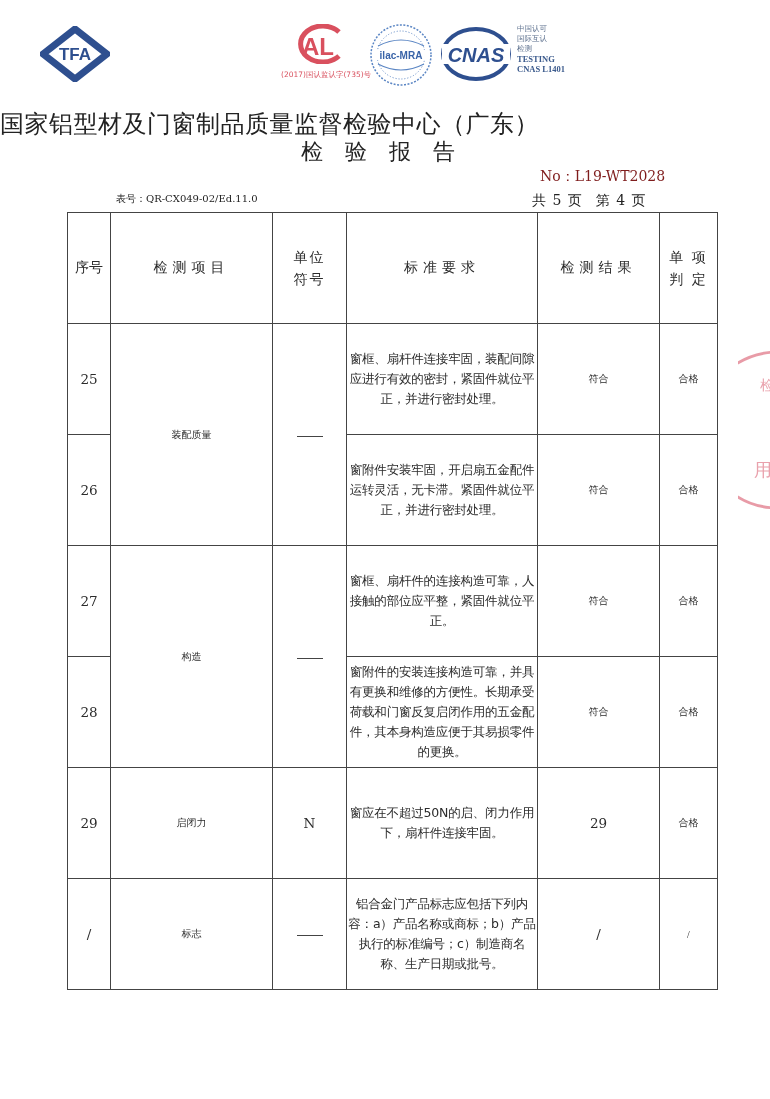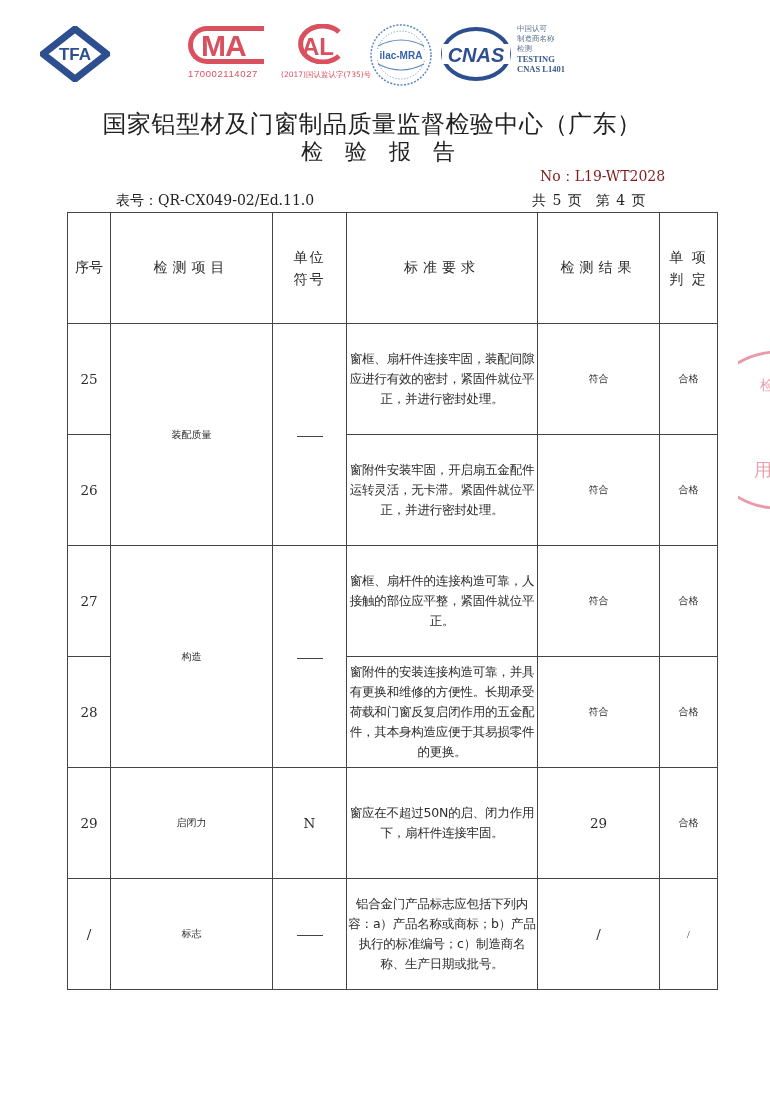--- a/index.html
+++ b/index.html
@@ -25,26 +25,26 @@
   .cal-mark { width:56px; height:40px; margin-left:10px; position:relative; }
   .cal-num { font-size:7.5px; color:#d9505e; margin-top:2px; white-space:nowrap;
              font-family:"DejaVu Sans",sans-serif; }
 
   .ilac { left:368px; top:2px; width:66px; height:66px; }
   .cnas { left:440px; top:6px; width:72px; height:56px; }
   .cnas-text { left:517px; top:4px; font-family:"DejaVu Sans",sans-serif; font-size:7.5px;
                color:#5a6e8c; line-height:10px; }
   .cnas-text b { color:#3b5a8c; font-family:Liberation Serif, serif; font-size:8.5px; }
 
-  .title { position:absolute; top:108px; left:0; width:744px; text-align:center;
+  .title { position:absolute; top:108px; left:0; width:744px; 
            font-size:24px; letter-spacing:0.5px; color:#222; }
   .subtitle { position:absolute; top:137px; left:0; width:778px; text-align:center;
               font-size:22px; letter-spacing:22px; color:#222; }
   .report-no { position:absolute; top:168px; left:540px; font-size:14px; color:#7f1d1d; }
-  .form-no { position:absolute; top:192px; left:116px; font-size:14px; color:#222; }
+  .form-no { position:absolute; top:192px; left:116px; font-size:10px; color:#222; }
   .pages { position:absolute; top:192px; left:532px; font-size:14px; color:#222; word-spacing:2px;text-align:right; }
 
   table.report { position:absolute; top:212px; left:67px; width:650px; border-collapse:collapse;
                  table-layout:fixed; font-size:13.5px; }
   table.report td, table.report th { border:1.3px solid #444; text-align:center; vertical-align:middle;
                  padding:0; font-weight:normal; color:#2b2b2b; }
   table.report th { height:110px; font-size:14px; font-family:"DejaVu Sans",sans-serif; }
   table.report td { height:110px; }
   .spaced { letter-spacing:5px; }
   .two-line { line-height:22px; letter-spacing:2px; }
@@ -57,26 +57,20 @@
 </style>
 </head>
 <body>
 
 <div class="logos">
   <svg class="logo tfa" viewBox="0 0 70 56">
     <polygon points="35,3 67,28 35,53 3,28" fill="none" stroke="#2e4f8f" stroke-width="7"></polygon>
     <text x="35" y="34" text-anchor="middle" font-family="Liberation Sans, sans-serif" font-weight="bold" font-size="17" fill="#2e4f8f">TFA</text>
   </svg>
 
-  <div class="logo cma">
-    <div class="cma-mark">
-        <span>MA</span>
-      </div>
-    <div class="cma-num">170002114027</div>
-  </div>
 
   <div class="logo cal">
     <svg class="cal-mark" viewBox="0 0 56 40">
       <path d="M48,8 A22,18 0 1 0 48,32" fill="none" stroke="#d9505e" stroke-width="5"></path>
       <text x="27" y="31" text-anchor="middle" font-family="Liberation Sans, sans-serif" font-weight="bold" font-size="24" fill="#d9505e">AL</text>
     </svg>
     <div class="cal-num">(2017)国认监认字(735)号</div>
   </div>
 
   <svg class="logo ilac" viewBox="0 0 66 66">
@@ -88,21 +82,21 @@
   </svg>
 
   <svg class="logo cnas" viewBox="0 0 72 56">
     <ellipse cx="36" cy="28" rx="33" ry="25" fill="none" stroke="#2e4f8f" stroke-width="4"></ellipse>
     <rect x="2" y="18" width="68" height="20" fill="#ffffff"></rect>
     <text x="36" y="36" text-anchor="middle" font-family="Liberation Sans, sans-serif" font-weight="bold" font-style="italic" font-size="20" fill="#2e4f8f">CNAS</text>
   </svg>
 
   <div class="logo cnas-text">
     <div>中国认可</div>
-    <div>制造商名称</div>
+    <div>国际互认</div>
     <div>检测</div>
     <b><div>TESTING</div></b>
     <b><div>CNAS L1401</div></b>
   </div>
 </div>
 
 <div class="title">国家铝型材及门窗制品质量监督检验中心（广东）</div>
 <div class="subtitle">检验报告</div>
 <div class="report-no">No：L19-WT2028</div>
 <div class="form-no">表号：QR-CX049-02/Ed.11.0</div>

